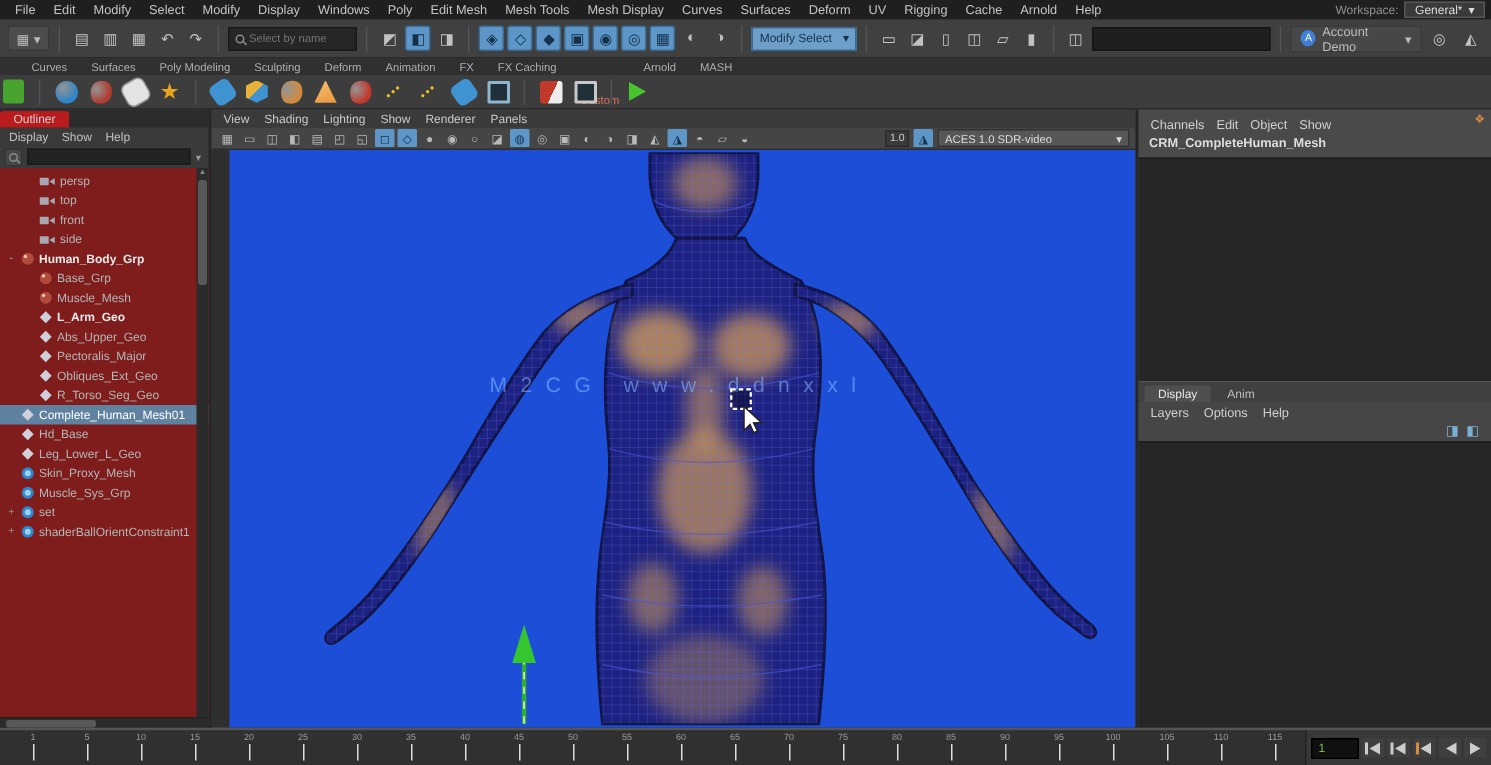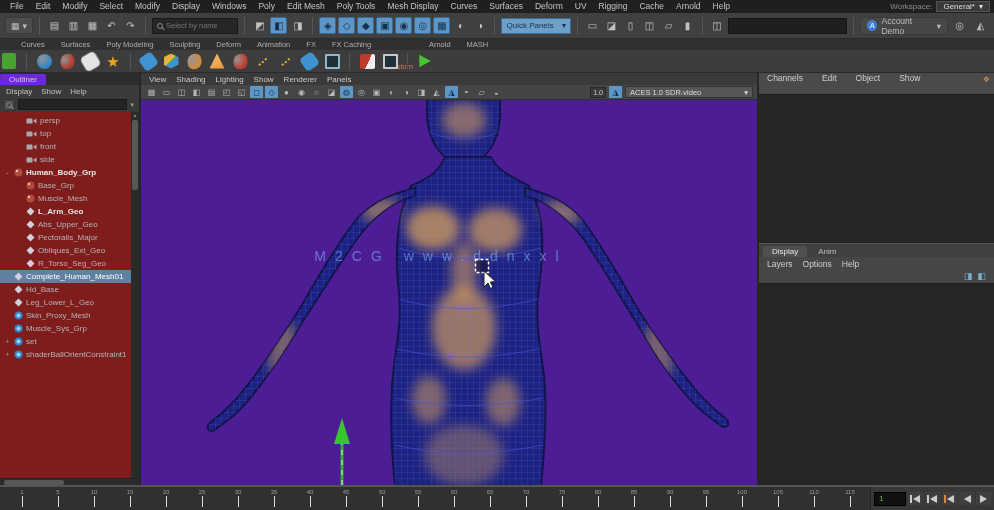--- a/index.html
+++ b/index.html
@@ -49,21 +49,21 @@
   .sh-screen{width:15px;height:11px;border:2px solid #9ab4c4;background:#203038;border-radius:1px;}
   .sh-brush{width:15px;height:10px;border-radius:2px;background:linear-gradient(115deg,#c0392b 55%,#eee 55%);}
   .sh-play{width:16px;height:16px;clip-path:polygon(12% 8%,88% 50%,12% 92%);}
 
   
   .main{display:flex;height:412px;}
 
   
   .outliner{width:141px;background:#3a3a3a;border-right:2px solid #262626;display:flex;flex-direction:column;font-size:8px;}
   .ol-tabbar{height:12px;background:#2c2c2c;display:flex;align-items:flex-end;}
-  .ol-tab{background:#6d28d9;color:#cfcfcf;padding:1px 9px;font-size:8px;border-radius:2px 2px 0 0;}
+  .ol-tab{background:#b91c1c;color:#cfcfcf;padding:1px 9px;font-size:8px;border-radius:2px 2px 0 0;}
   .ol-menus{height:12px;display:flex;align-items:center;gap:9px;padding:0 6px;color:#c2c2c2;}
   .ol-search{height:15px;display:flex;align-items:center;gap:3px;padding:0 3px;}
   .ol-search .btn{width:12px;height:12px;background:#474747;border:1px solid #333;display:flex;align-items:center;justify-content:center;}
   .ol-search input{flex:1;height:11px;background:#232323;border:1px solid #1a1a1a;color:#999;font-size:7.5px;outline:none;min-width:0;padding:0 3px;}
   .ol-caret{color:#999;font-size:7px;padding-right:2px;}
   .ol-list{flex:1;background:#7f1d1d;position:relative;overflow:hidden;padding-top:2px;}
   .orow{height:13px;display:flex;align-items:center;gap:3px;padding-left:4px;color:#b5b5b5;white-space:nowrap;overflow:hidden;}
   .orow.sel{background:#5f82a1;color:#fff;}
   .orow.bold{color:#e8e8e8;font-weight:bold;}
   .oexp{width:7px;color:#8f8f8f;font-size:7px;text-align:center;flex:none;}
@@ -75,28 +75,28 @@
 
   
   .viewport{flex:1;display:flex;flex-direction:column;min-width:0;}
   .vp-menus{height:12px;background:#3a3a3a;display:flex;align-items:center;gap:10px;font-size:8px;color:#cacaca;padding:0 8px;}
   .vp-toolbar{height:15px;background:#454545;display:flex;align-items:center;gap:2px;padding:0 4px;border-bottom:1px solid #2e2e2e;}
   .vic{width:13px;height:12px;display:flex;align-items:center;justify-content:center;font-size:8px;color:#b9b9b9;border-radius:1px;flex:none;}
   .vic.on{background:#5e96c8;color:#13314a;}
   .vp-right{margin-left:auto;display:flex;align-items:center;gap:3px;}
   .gamma{font-size:7px;color:#ccc;background:#3a3a3a;border:1px solid #2a2a2a;padding:0 2px;height:11px;line-height:10px;}
   .vtbox{width:128px;height:12px;background:#575757;border:1px solid #333;font-size:7.5px;color:#ddd;display:flex;align-items:center;justify-content:space-between;padding:0 4px;}
-  .canvas{flex:1;position:relative;background:#4c1d95;overflow:hidden;}
+  .canvas{flex:1;position:relative;background:#1d4ed8;overflow:hidden;margin-left:12px;}
   .bodysvg{position:absolute;inset:0;width:100%;height:100%;}
   .watermark{position:absolute;top:148px;left:55px;width:490px;text-align:center;font-size:14px;letter-spacing:9px;color:rgba(135,185,255,.55);pointer-events:none;white-space:nowrap;}
   .cursor{position:absolute;left:333px;top:158px;}
 
   
   .rightpanel{width:237px;background:#4a4a4a;border-left:2px solid #262626;display:flex;flex-direction:column;font-size:8.5px;position:relative;}
-  .cb-menus{height:15px;display:flex;align-items:flex-start;gap:19px;padding:0 8px;color:#cfcfcf;}
+  .cb-menus{height:15px;display:flex;align-items:flex-end;gap:8px;padding:0 8px;color:#cfcfcf;}
   .cb-node{padding:2px 0 0 7px;color:#dedede;line-height:11px;}
   .cb-nodename{font-weight:bold;}
   .cb-section{color:#c8c8c8;}
   .cb-shape{padding-left:10px;color:#cfcfcf;}
   .cb-dark{height:150px;background:#262626;border-top:1px solid #1d1d1d;border-bottom:1px solid #555;margin-top:4px;}
   .ly-tabs{height:13px;background:#404040;display:flex;align-items:flex-end;padding-left:4px;gap:2px;}
   .ly-tab{padding:1px 9px;font-size:8px;color:#bdbdbd;}
   .ly-tab.active{background:#4f4f4f;color:#e4e4e4;border-radius:2px 2px 0 0;}
   .ly-menus{height:14px;display:flex;align-items:center;gap:10px;padding:0 8px;color:#cfcfcf;background:#464646;}
   .ly-iconrow{height:12px;display:flex;justify-content:flex-end;gap:5px;padding-right:8px;background:#464646;}
@@ -123,21 +123,21 @@
     <div id="menu-items" style="display:flex">
         <span class="mi">File</span>
         <span class="mi">Edit</span>
         <span class="mi">Modify</span>
         <span class="mi">Select</span>
         <span class="mi">Modify</span>
         <span class="mi">Display</span>
         <span class="mi">Windows</span>
         <span class="mi">Poly</span>
         <span class="mi">Edit Mesh</span>
-        <span class="mi">Poly Tools</span>
+        <span class="mi">Mesh Tools</span>
         <span class="mi">Mesh Display</span>
         <span class="mi">Curves</span>
         <span class="mi">Surfaces</span>
         <span class="mi">Deform</span>
         <span class="mi">UV</span>
         <span class="mi">Rigging</span>
         <span class="mi">Cache</span>
         <span class="mi">Arnold</span>
         <span class="mi">Help</span>
       </div>
@@ -181,21 +181,21 @@
         <span class="ic on">◆</span>
         <span class="ic on">▣</span>
         <span class="ic on">◉</span>
         <span class="ic on">◎</span>
         <span class="ic on">▦</span>
         <span class="ic">◐</span>
         <span class="ic">◑</span>
       </span>
     <span class="sb-sep"></span>
     <span class="quickfield">
-        <span>Quick Panels</span>
+        <span>Modify Select</span>
         <span>▾</span>
       </span>
     <span class="sb-sep"></span>
     <span id="sb-render" style="display:flex;gap:2px">
         <span class="ic">▭</span>
         <span class="ic">◪</span>
         <span class="ic">▯</span>
         <span class="ic">◫</span>
         <span class="ic">▱</span>
         <span class="ic">▮</span>
@@ -616,20 +616,21 @@
 
     <div class="rightpanel">
       <span class="rp-mini-icon">❖</span>
       <div class="cb-menus" id="cb-menus">
           <span>Channels</span>
           <span>Edit</span>
           <span>Object</span>
           <span>Show</span>
         </div>
       <div class="cb-node">
+        <div class="cb-nodename">CRM_CompleteHuman_Mesh</div>
       </div>
       <div class="cb-dark"></div>
       <div class="ly-tabs" id="ly-tabs">
           <span class="ly-tab active">Display</span>
           <span class="ly-tab">Anim</span>
         </div>
       <div class="ly-menus" id="ly-menus">
           <span>Layers</span>
           <span>Options</span>
           <span>Help</span>

